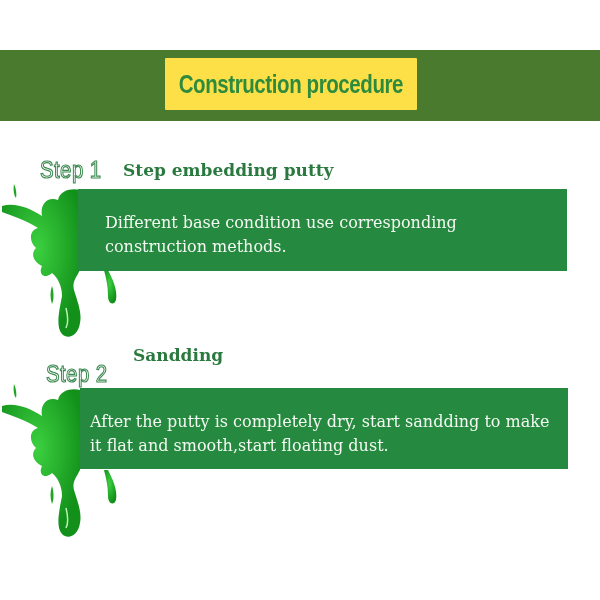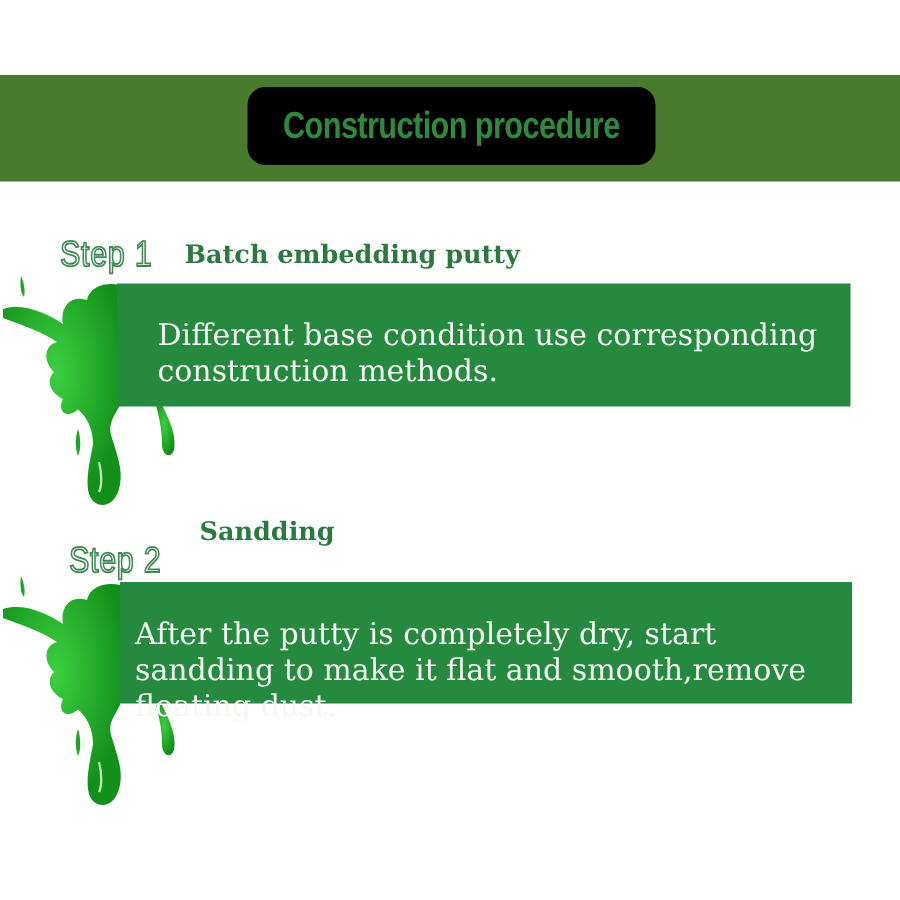--- a/index.html
+++ b/index.html
@@ -1,23 +1,23 @@
 <!DOCTYPE html>
 <html><head>
 <meta charset="utf-8">
 <style>
   html, body { margin:0; padding:0; }
   body { width:600px; height:600px; background:#ffffff; position:relative; overflow:hidden; font-family:"DejaVu Serif", serif; }
   .banner { position:absolute; left:0; top:50px; width:600px; height:71px; background:#4a7a2e; }
-  .pill { position:absolute; left:165px; top:58px; width:272px; height:52px; background:#000000; border-radius:12px; display:flex; align-items:center; justify-content:center; }
+  .pill { position:absolute; left:165px; top:58px; width:252px; height:52px; background:#fde047; border-radius:1px; display:flex; align-items:center; justify-content:center; }
   .pill-title { font-family:"Liberation Sans", sans-serif; font-weight:bold; font-size:25px; color:#2e8b3e; letter-spacing:-0.5px; transform:scaleX(0.82); white-space:nowrap; }
   .step-label { position:absolute; font-family:"Liberation Sans", sans-serif; font-size:24px; color:#ffffff; -webkit-text-stroke:1.2px #3f8a52; transform:scaleX(0.85); transform-origin:left center; letter-spacing:0.5px; }
   .step-title { position:absolute; font-family:"DejaVu Serif", serif; font-weight:bold; font-size:17px; color:#2a7a3f; }
   .box { position:absolute; background:#258a3f; }
-  .box-text { position:absolute; color:#f4f8f2; font-family:"DejaVu Serif", serif; font-size:20px; line-height:24px; }
+  .box-text { position:absolute; color:#f4f8f2; font-family:"DejaVu Serif", serif; font-size:16px; line-height:24px; }
   .splash { position:absolute; }
 </style>
 </head>
 <body>
 
 <div class="banner"></div>
 <div class="pill">
   <span class="pill-title">Construction procedure</span>
 </div>
 
@@ -28,33 +28,33 @@
       <stop offset="100%" stop-color="#12901a"></stop>
     </radialGradient>
   </defs>
   <path d="M2,28 C15,24 30,30 42,38 C40,28 46,18 58,22 C60,12 72,10 80,12 L80,92 C76,100 72,104 74,112 C78,125 82,135 80,145 C78,158 68,162 62,156 C55,148 60,130 62,118 C62,108 58,100 52,95 C44,102 38,96 42,88 C34,84 30,76 36,70 C28,62 30,52 38,50 C26,42 12,38 2,34 Z" fill="url(#g1)"></path>
   <path d="M108,92 C112,100 118,112 116,122 C114,128 108,126 108,118 C108,108 106,100 104,92 Z" fill="url(#g1)"></path>
   <path d="M14,6 C16,10 17,16 16,20 C14,18 13,12 14,6 Z" fill="#1fa526"></path>
   <path d="M52,108 C54,114 54,122 52,126 C50,120 50,114 52,108 Z" fill="#1fa526"></path>
   <path d="M66,130 C68,138 68,146 66,150" stroke="#b8f0b8" stroke-width="1.5" fill="none"></path>
 </svg>
 <span class="step-label" style="left:40px;top:156px">Step 1</span>
-<span class="step-title" style="left:123px;top:160px">Batch embedding putty</span>
+<span class="step-title" style="left:123px;top:160px">Step embedding putty</span>
 <div class="box" style="left:78px;top:189px;width:489px;height:82px"></div>
 <div class="box-text" style="left:105px;top:211px;width:440px">Different base condition use corresponding construction methods.</div>
 
 <svg class="splash" style="left:0;top:378px" width="130" height="165" viewBox="0 0 130 165">
   <defs>
     <radialGradient id="g2" cx="45%" cy="40%" r="60%">
       <stop offset="0%" stop-color="#3cd040"></stop>
       <stop offset="100%" stop-color="#12901a"></stop>
     </radialGradient>
   </defs>
   <path d="M2,28 C15,24 30,30 42,38 C40,28 46,18 58,22 C60,12 72,10 80,12 L80,92 C76,100 72,104 74,112 C78,125 82,135 80,145 C78,158 68,162 62,156 C55,148 60,130 62,118 C62,108 58,100 52,95 C44,102 38,96 42,88 C34,84 30,76 36,70 C28,62 30,52 38,50 C26,42 12,38 2,34 Z" fill="url(#g2)"></path>
   <path d="M108,92 C112,100 118,112 116,122 C114,128 108,126 108,118 C108,108 106,100 104,92 Z" fill="url(#g2)"></path>
   <path d="M14,6 C16,10 17,16 16,20 C14,18 13,12 14,6 Z" fill="#1fa526"></path>
   <path d="M52,108 C54,114 54,122 52,126 C50,120 50,114 52,108 Z" fill="#1fa526"></path>
   <path d="M66,130 C68,138 68,146 66,150" stroke="#b8f0b8" stroke-width="1.5" fill="none"></path>
 </svg>
 <span class="step-label" style="left:46px;top:360px">Step 2</span>
 <span class="step-title" style="left:133px;top:345px">Sandding</span>
 <div class="box" style="left:80px;top:388px;width:488px;height:81px"></div>
-<div class="box-text" style="left:90px;top:410px;width:475px">After the putty is completely dry, start sandding to make it flat and smooth,remove floating dust.</div>
+<div class="box-text" style="left:90px;top:410px;width:475px">After the putty is completely dry, start sandding to make it flat and smooth,start floating dust.</div>
 
 </body></html>

